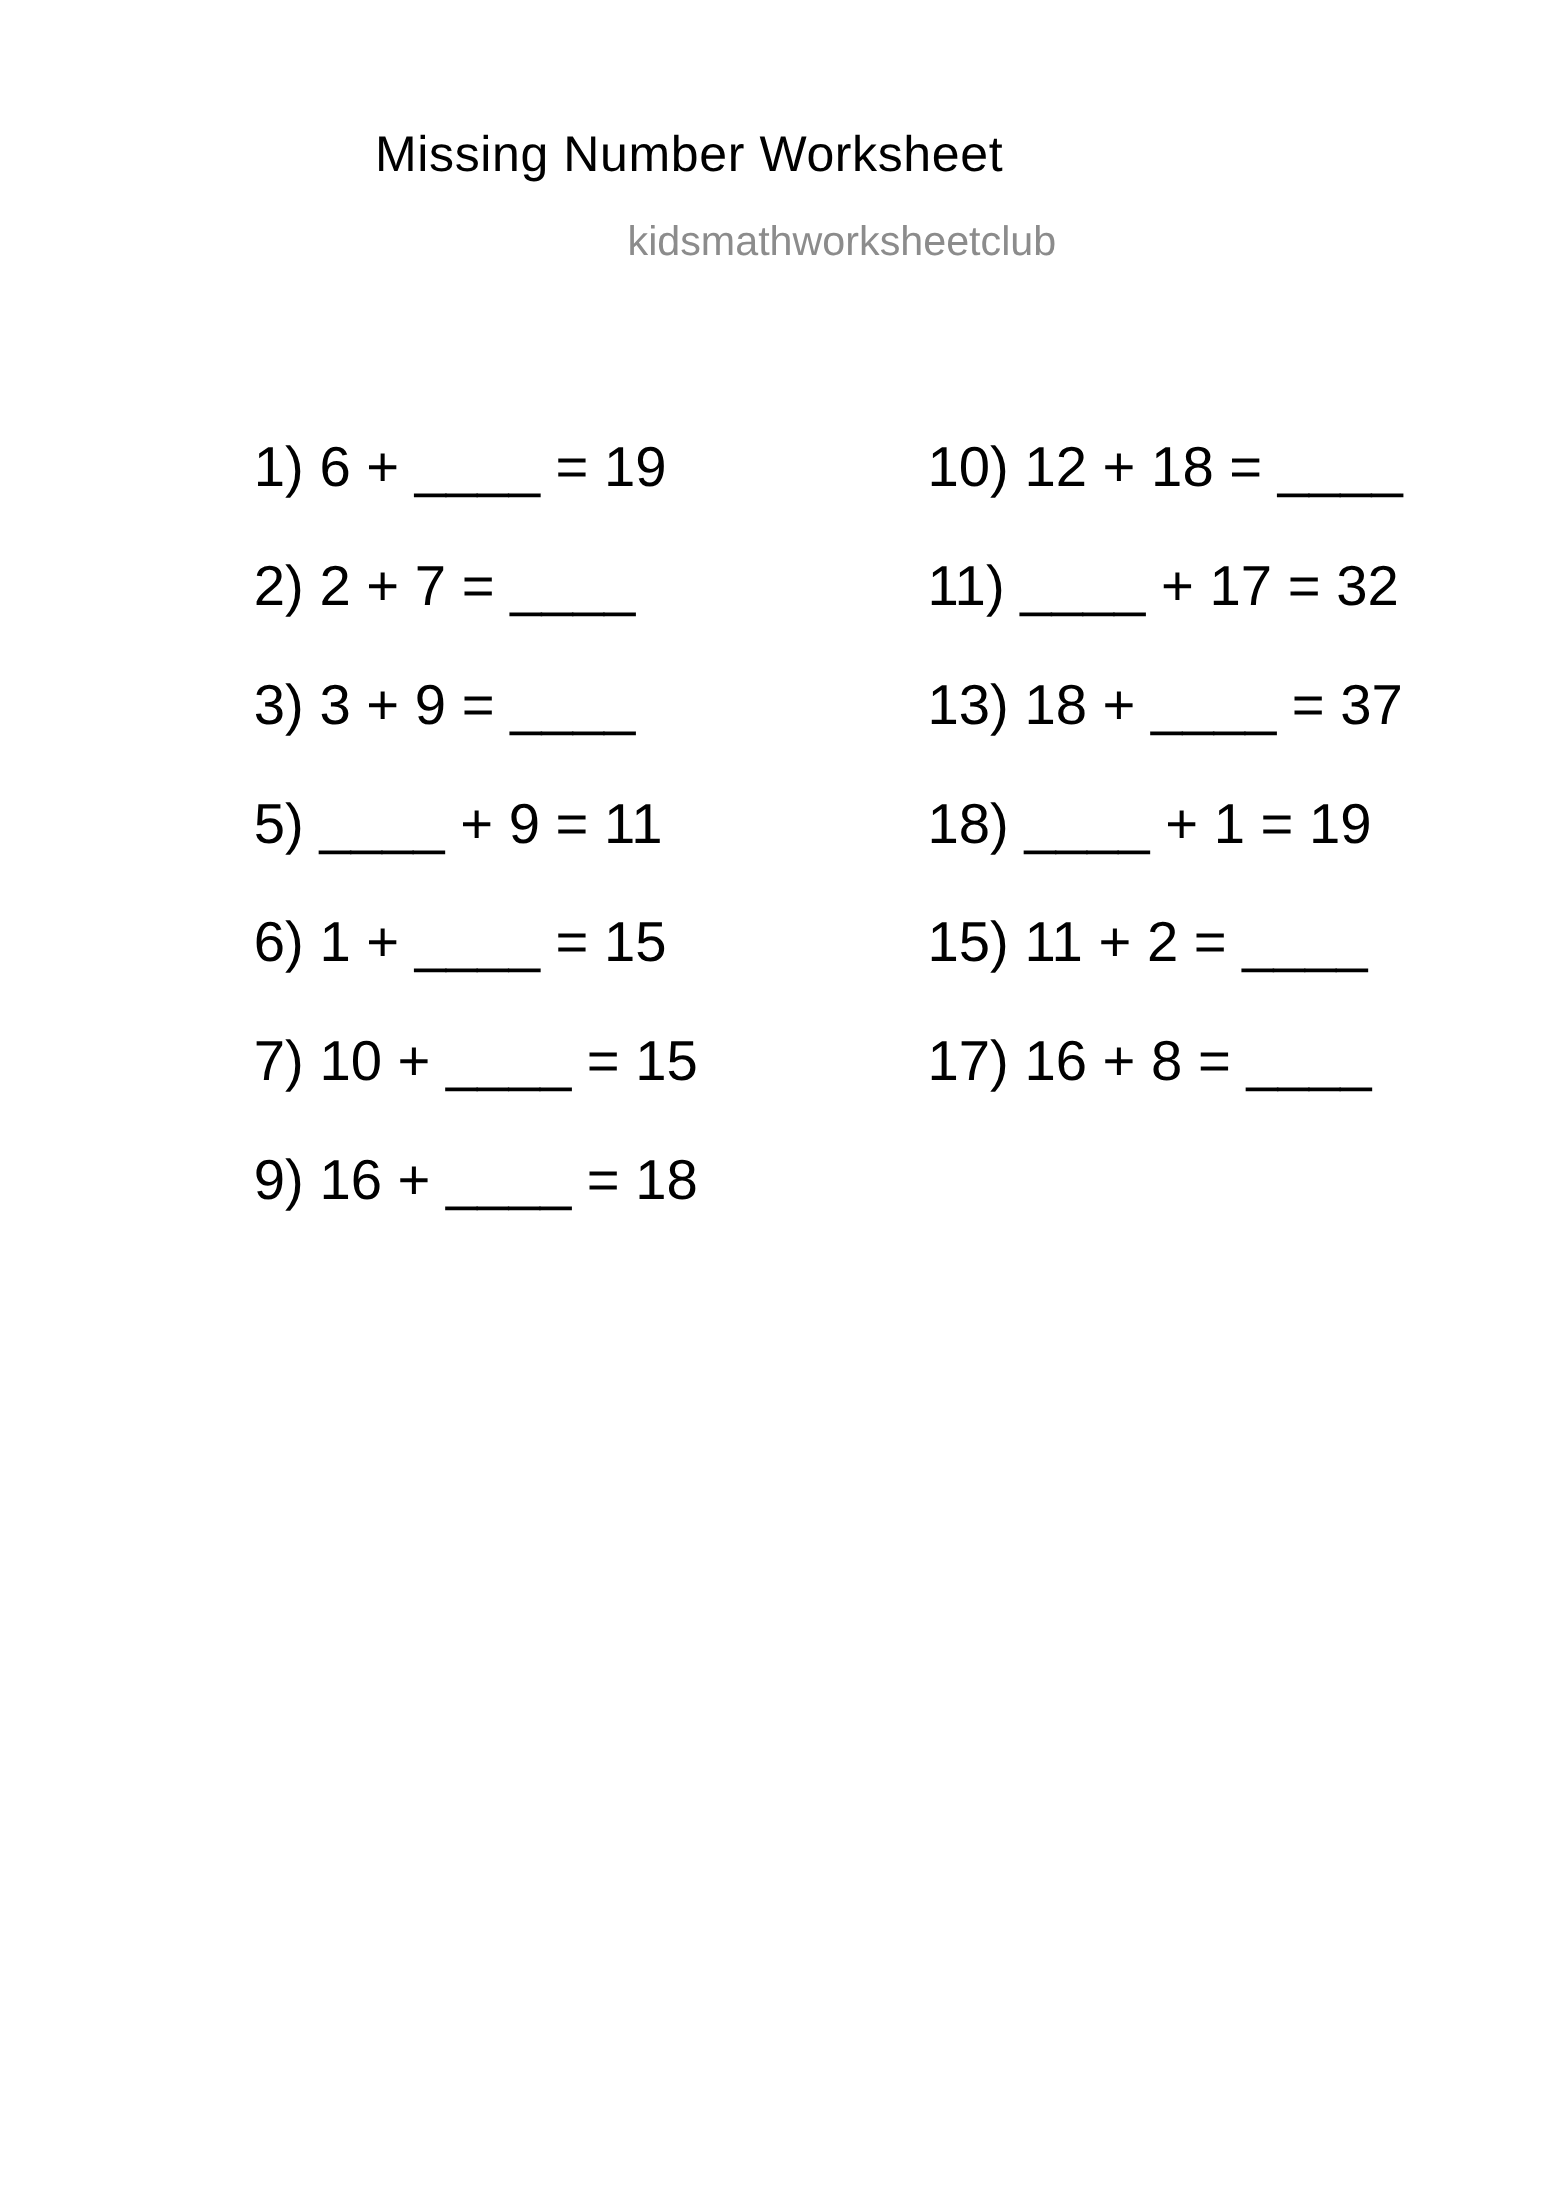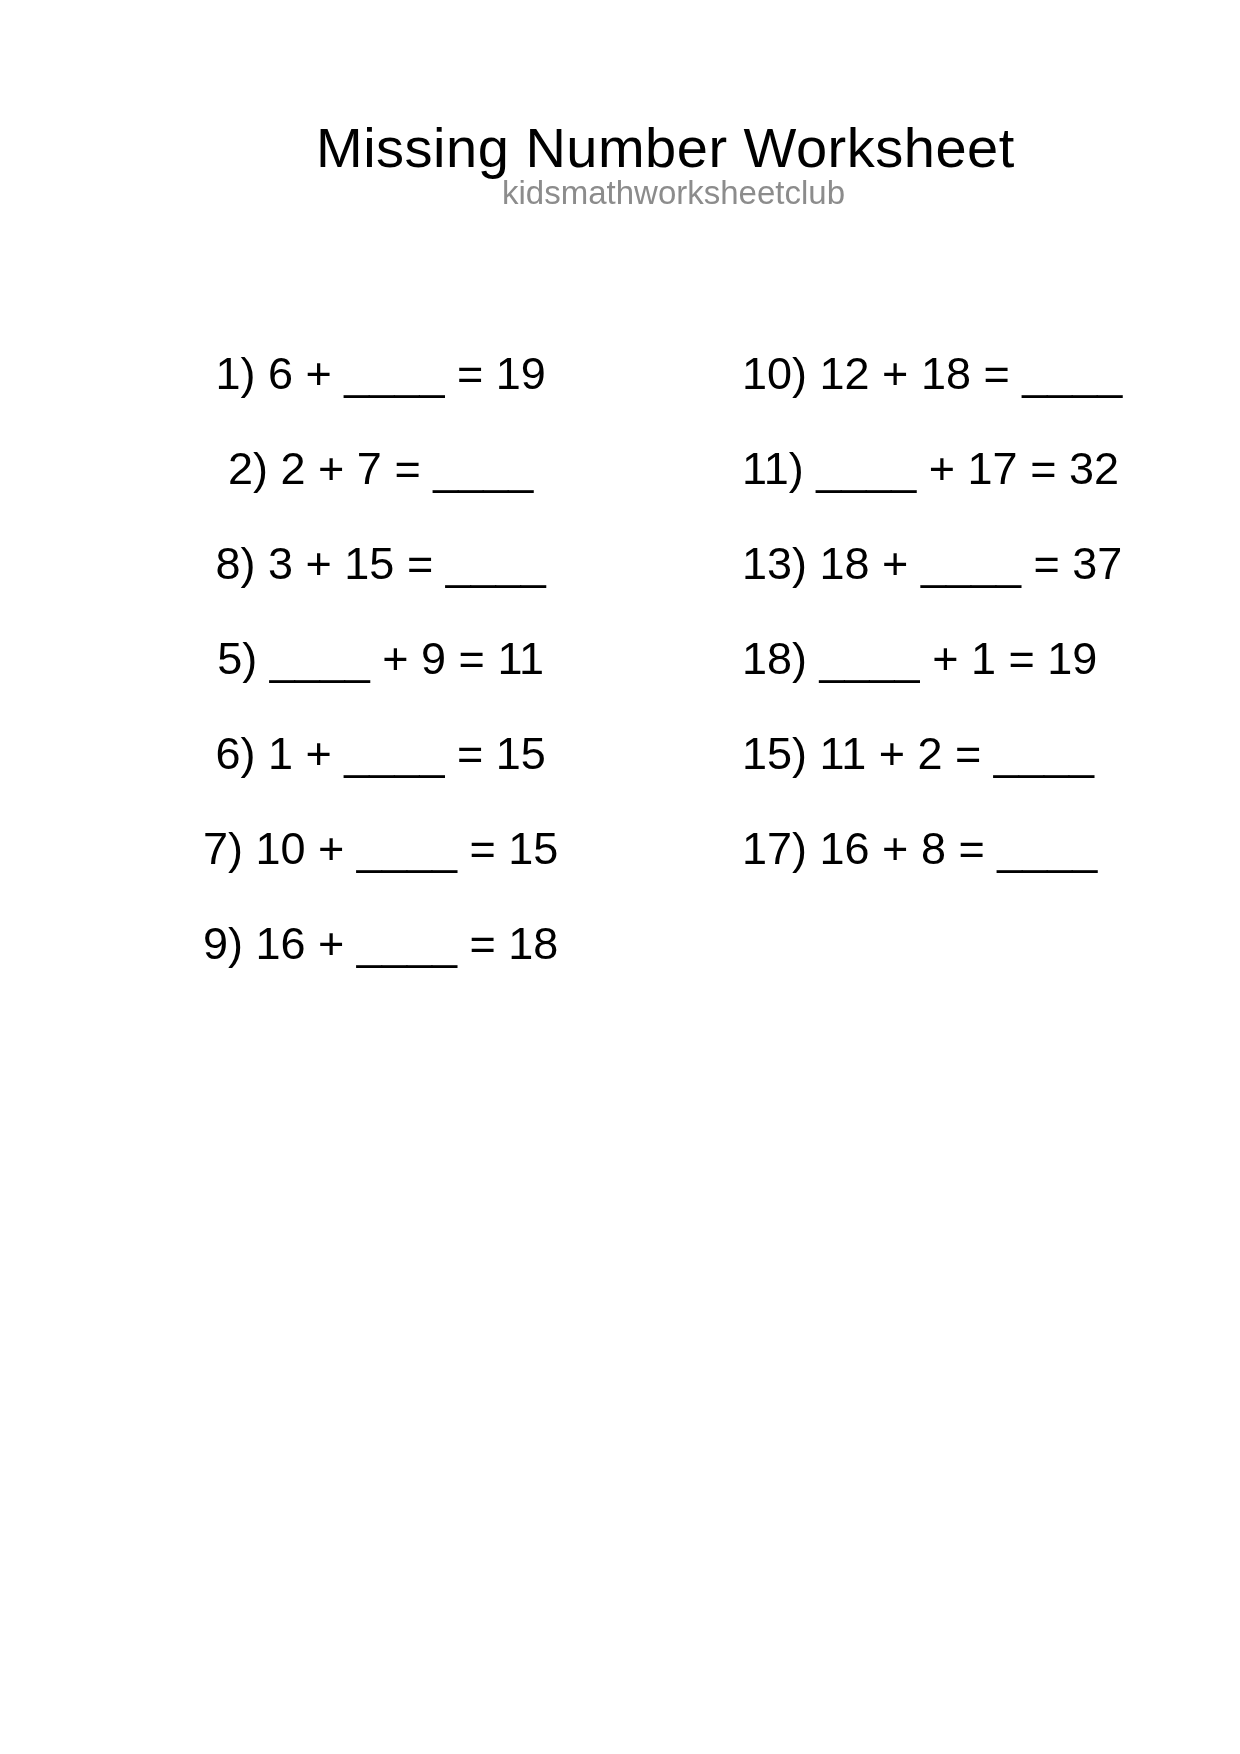--- a/index.html
+++ b/index.html
@@ -13,61 +13,61 @@
     height: 1754px;
     background: #ffffff;
     font-family: "Liberation Sans", sans-serif;
     color: #000000;
     overflow: hidden;
   }
   .title {
     position: absolute;
     left: 300px;
     top: 104px;
-    margin: 16px;
-    font-size: 56px;
+    margin: 0;
+    font-size: 40px;
     font-weight: 400;
     letter-spacing: 0.5px;
     line-height: 1;
     color: #000000;
     white-space: nowrap;
   }
   .subtitle {
     position: absolute;
     left: 502px;
     top: 176px;
     font-size: 33px;
     line-height: 1;
     color: #8c8c8c;
     white-space: nowrap;
   }
   .col {
     position: absolute;
     top: 326px;
   }
-  .col-left  { left: 203px; text-align: center; }
+  .col-left  { left: 203px; }
   .col-right { left: 702px; margin-left: 40px; }
   .problem {
     height: 95px;
     line-height: 95px;
     font-size: 45px;
     color: #000000;
     white-space: nowrap;
   }
 </style>
 </head>
 <body>
 
 <div class="page">
   <h1 class="title">Missing Number Worksheet</h1>
   <div class="subtitle">kidsmathworksheetclub</div>
   <div class="col col-left" id="col-left">
       <div class="problem">1) 6 + ____ = 19</div>
       <div class="problem">2) 2 + 7 = ____</div>
-      <div class="problem">8) 3 + 15 = ____</div>
+      <div class="problem">3) 3 + 9 = ____</div>
       <div class="problem">5) ____ + 9 = 11</div>
       <div class="problem">6) 1 + ____ = 15</div>
       <div class="problem">7) 10 + ____ = 15</div>
       <div class="problem">9) 16 + ____ = 18</div>
     </div>
   <div class="col col-right" id="col-right">
       <div class="problem">10) 12 + 18 = ____</div>
       <div class="problem">11) ____ + 17 = 32</div>
       <div class="problem">13) 18 + ____ = 37</div>
       <div class="problem">18) ____ + 1 = 19</div>

